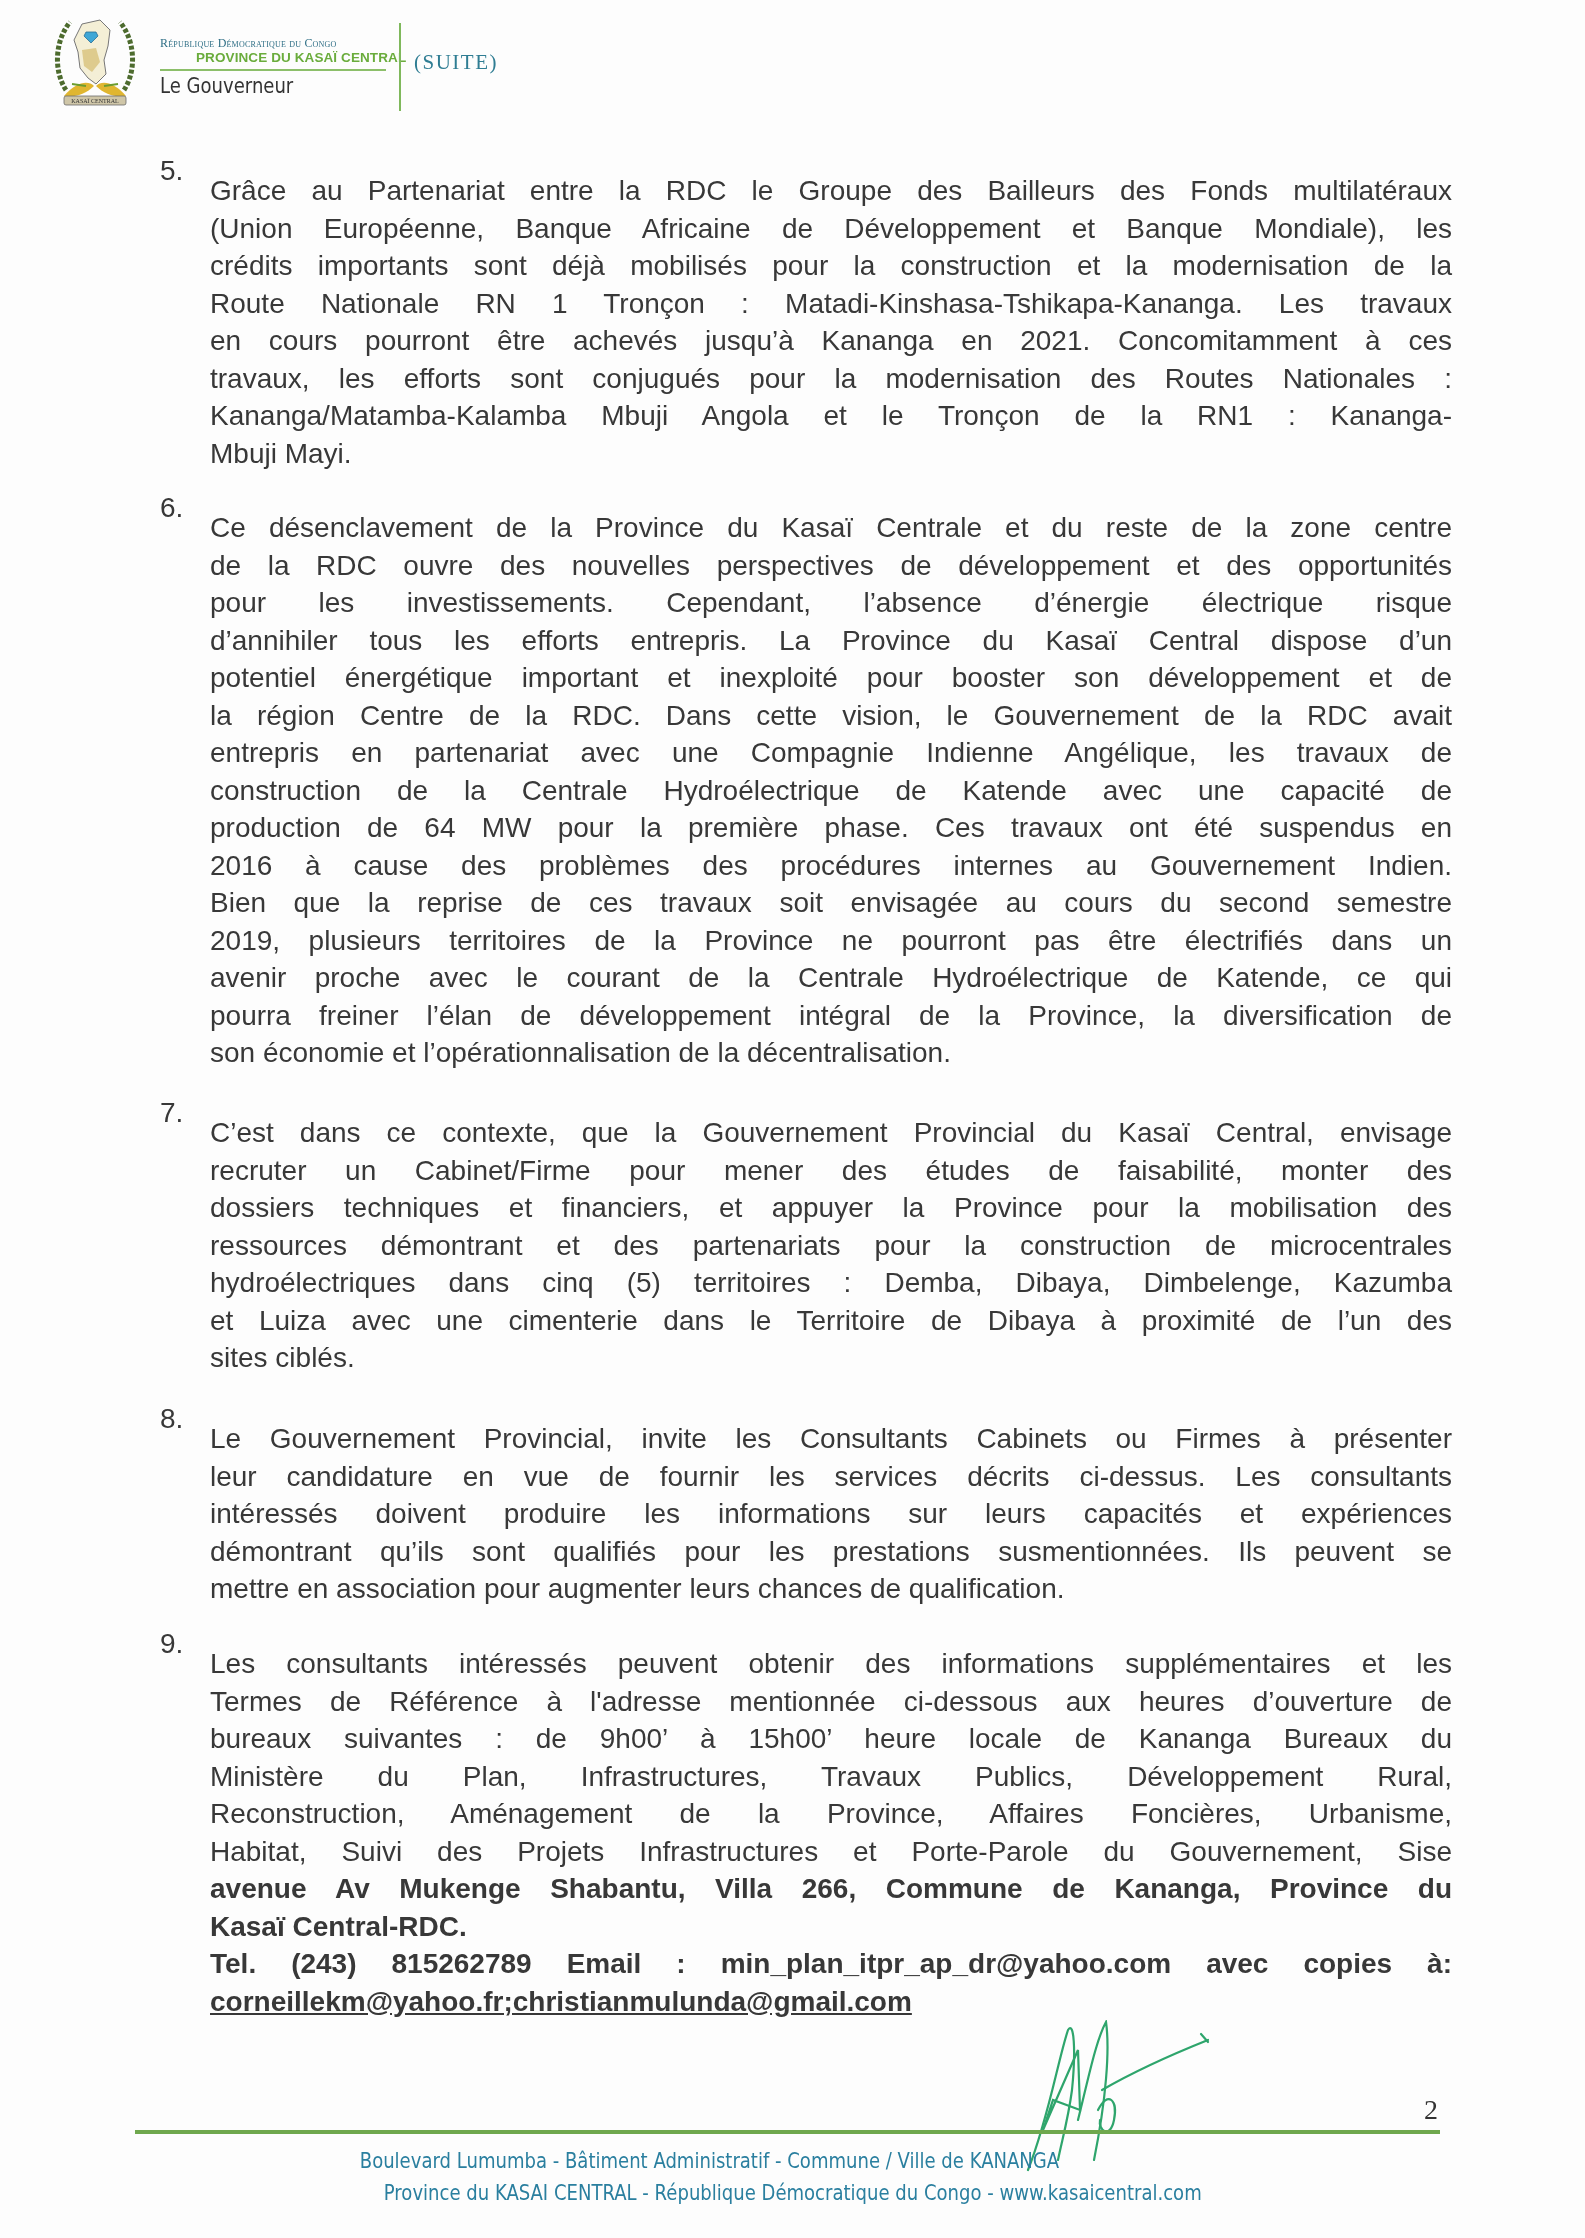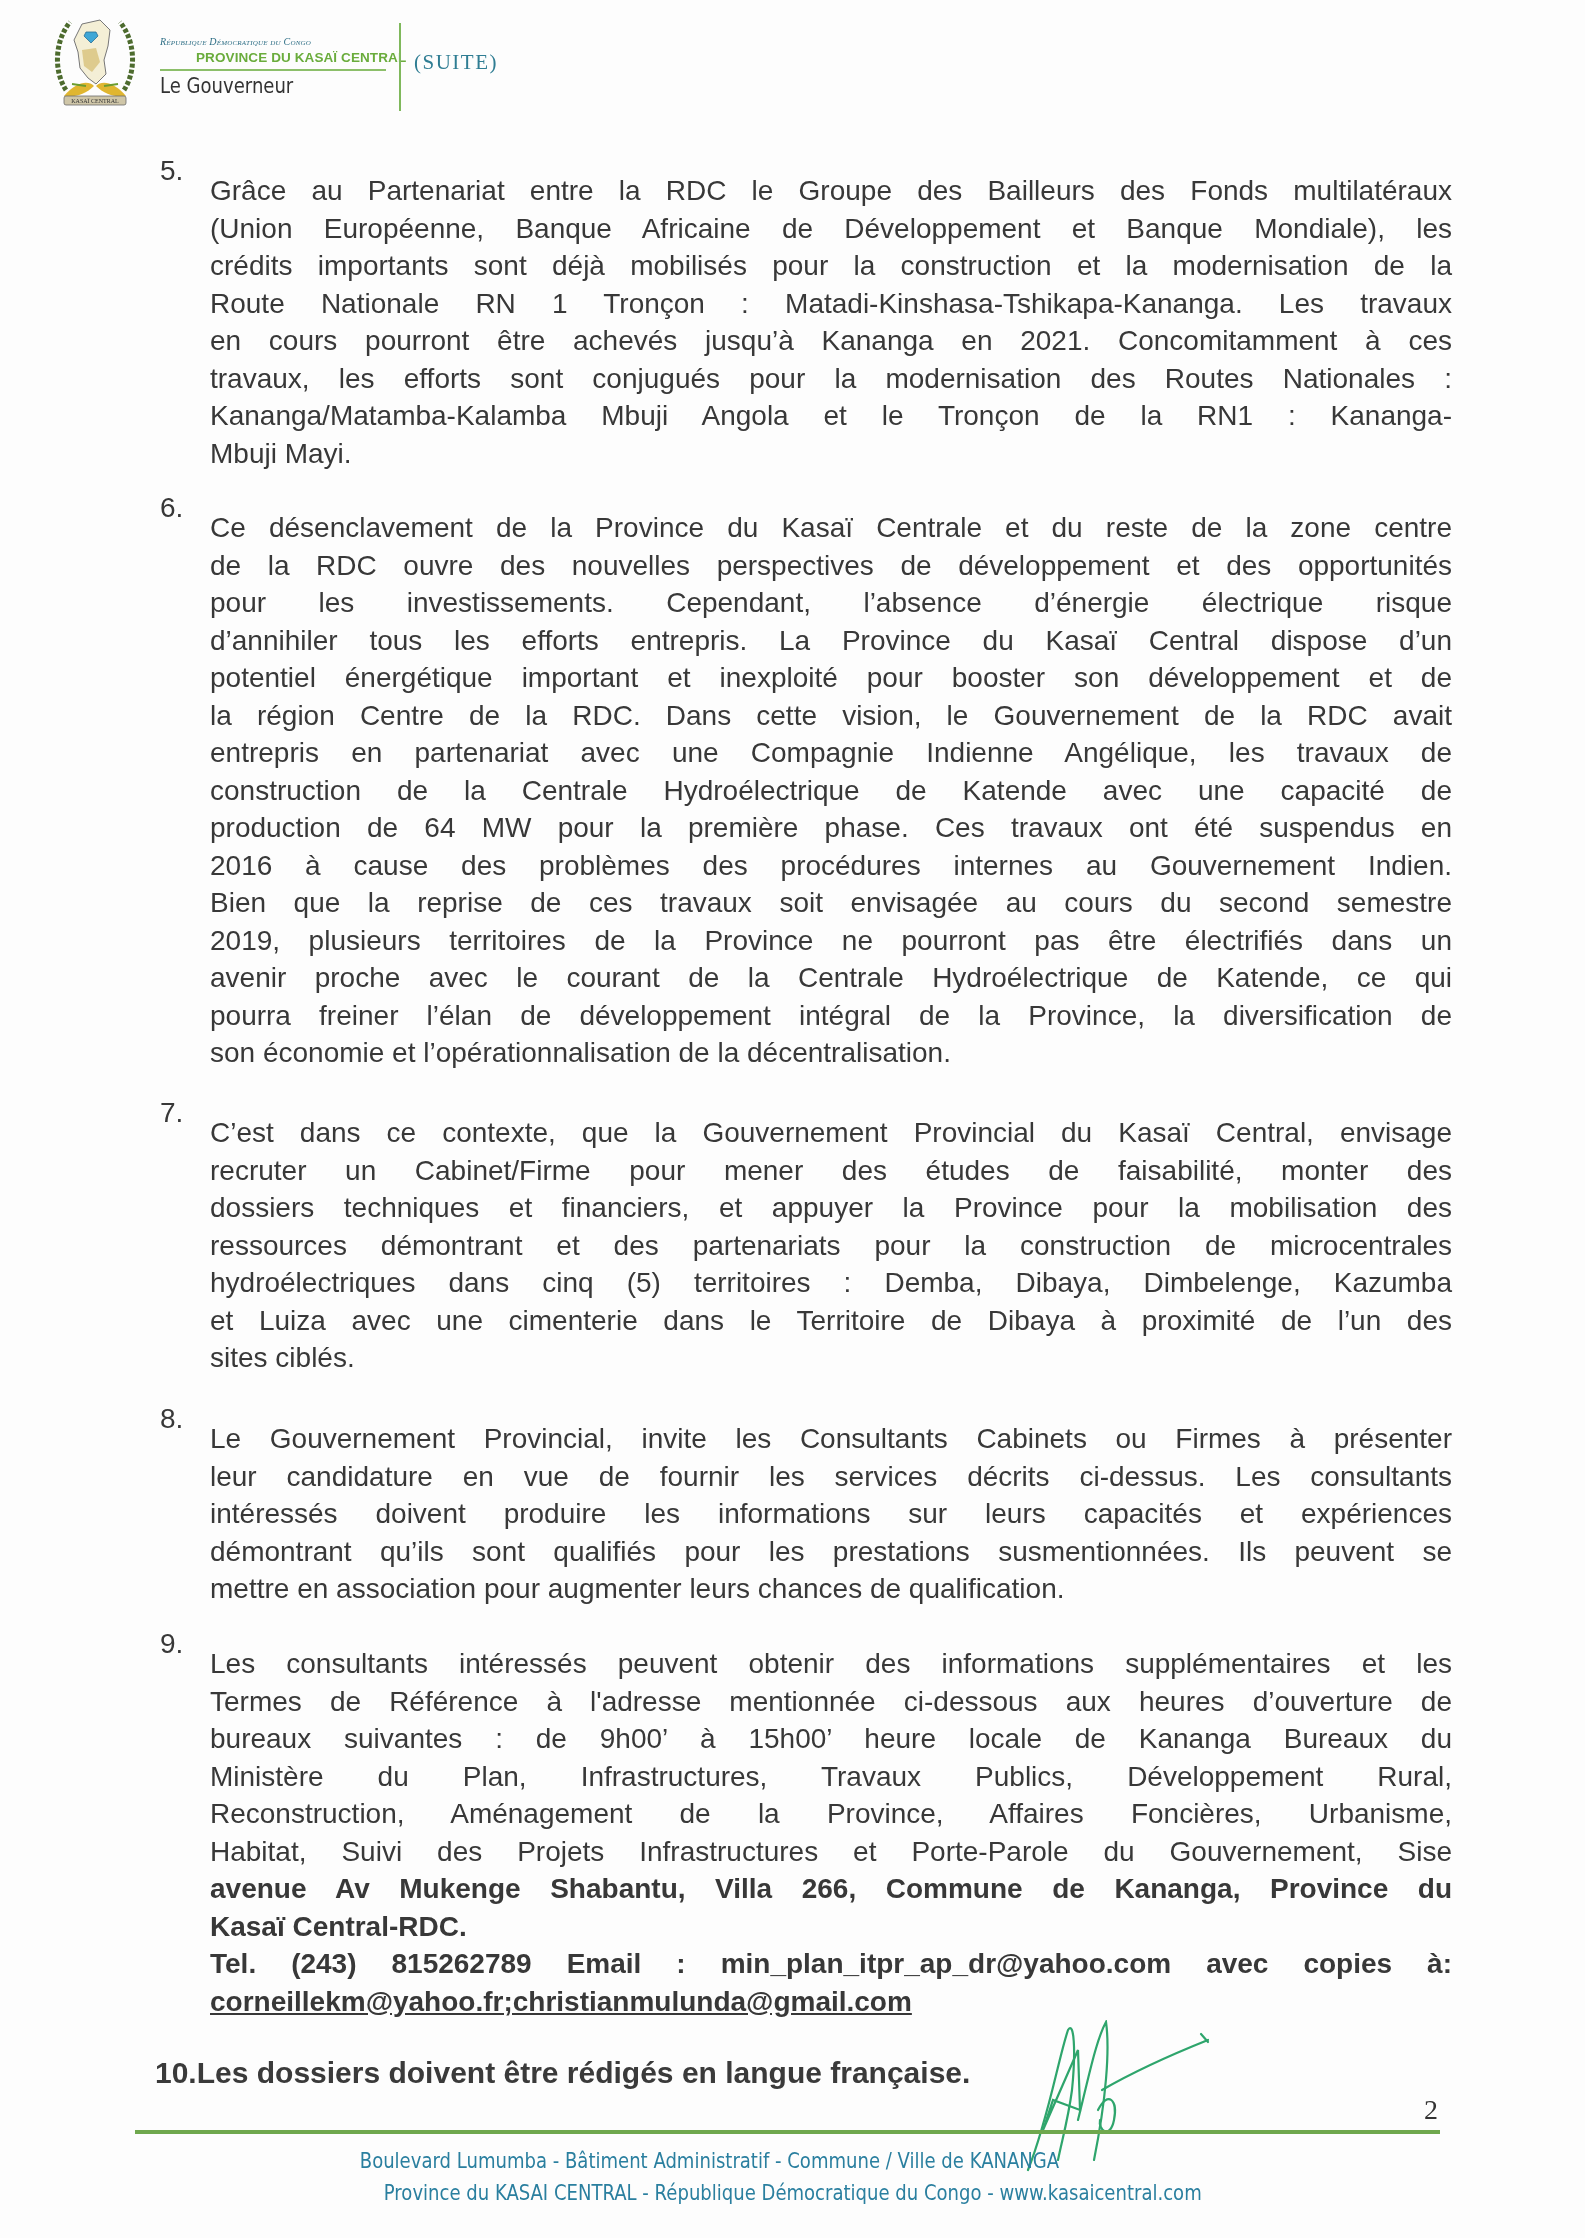--- a/index.html
+++ b/index.html
@@ -3,21 +3,21 @@
 <meta charset="utf-8">
 <style>
   html, body { margin: 0; padding: 0; background: #ffffff; }
   body { width: 1585px; height: 2238px; position: relative; overflow: hidden;
          font-family: "Liberation Sans", "DejaVu Sans", sans-serif; color: #383838; }
   .page { position: absolute; left: 0; top: 0; width: 1585px; height: 2238px; background: #fdfdfd; }
 
   
   .logo { position: absolute; left: 52px; top: 12px; width: 86px; height: 96px; }
   .hdr-rdc { position: absolute; left: 160px; top: 36px; font-family: "Liberation Serif", serif;
-             font-size: 10px; color: #2f6f86; font-variant: small-caps; letter-spacing: 0.2px; white-space: nowrap; font-style: italic; }
+             font-size: 12px; color: #2f6f86; font-variant: small-caps; letter-spacing: 0.2px; white-space: nowrap; }
   .hdr-prov { position: absolute; left: 160px; top: 50px; font-family: "Liberation Sans", sans-serif;
               font-size: 13.5px; font-weight: bold; color: #6aac3c; white-space: nowrap; letter-spacing: 0.1px; padding-left: 36px; }
   .hdr-rule { position: absolute; left: 160px; top: 69px; width: 226px; height: 2px; background: #8cbf6a; }
   .hdr-gov { position: absolute; left: 160px; top: 73px; font-family: "DejaVu Sans", sans-serif;
              font-size: 22px; color: #333; white-space: nowrap; transform: scaleX(0.82); transform-origin: left top; }
   .hdr-vdiv { position: absolute; left: 399px; top: 23px; width: 2px; height: 88px; background: #7fb85c; }
   .hdr-suite { position: absolute; left: 414px; top: 50px; font-family: "Liberation Serif", serif;
                font-size: 21px; color: #2f7d93; letter-spacing: 1.5px; white-space: nowrap; }
 
   
@@ -132,21 +132,20 @@
     <div class="line" style="top:1775px">Reconstruction, Aménagement de la Province, Affaires Foncières, Urbanisme,</div>
     <div class="line" style="top:1812.5px">Habitat, Suivi des Projets Infrastructures et Porte-Parole du Gouvernement, Sise</div>
     <div class="line bold" style="top:1850px">avenue Av Mukenge Shabantu, Villa 266, Commune de Kananga, Province du</div>
     <div class="line bold last" style="top:1887.5px">Kasaï Central-RDC.</div>
     <div class="line bold" style="top:1925px">Tel. (243) 815262789 Email : min_plan_itpr_ap_dr@yahoo.com avec copies à:</div>
     <div class="line bold last" style="top:1962.5px">
       <span class="u">corneillekm@yahoo.fr;christianmulunda@gmail.com</span>
     </div>
   </section>
 
-  <div class="para10">10.Les dossiers doivent être rédigés en langue française.</div>
 
   <svg class="sig" viewBox="0 0 200 160">
     <g fill="none" stroke="#2ea56c" stroke-width="2.2" stroke-linecap="round">
       <path d="M10 150 C30 100 40 40 50 10 C56 0 58 30 54 70 C50 100 44 120 40 140"></path>
       <path d="M25 110 L60 30 L62 90 L35 80 Z"></path>
       <path d="M60 100 C70 60 78 20 88 2 C92 30 88 80 76 140"></path>
       <path d="M80 90 C90 70 100 80 96 100 C92 120 80 110 82 100"></path>
       <path d="M84 70 C110 55 140 40 190 20"></path>
       <path d="M183 14 L190 22"></path>
     </g>

